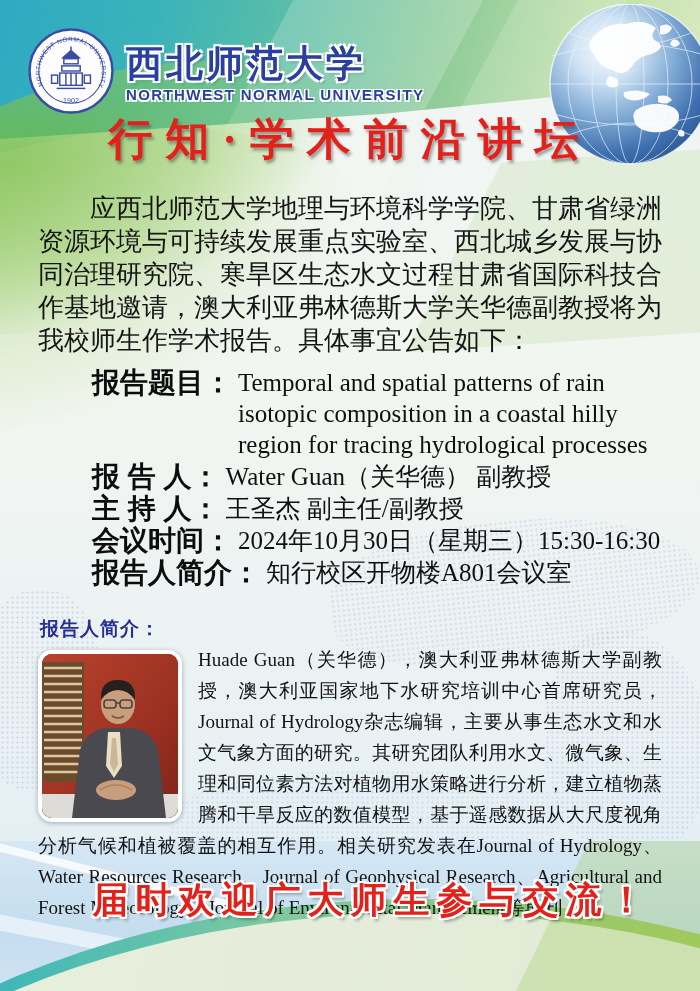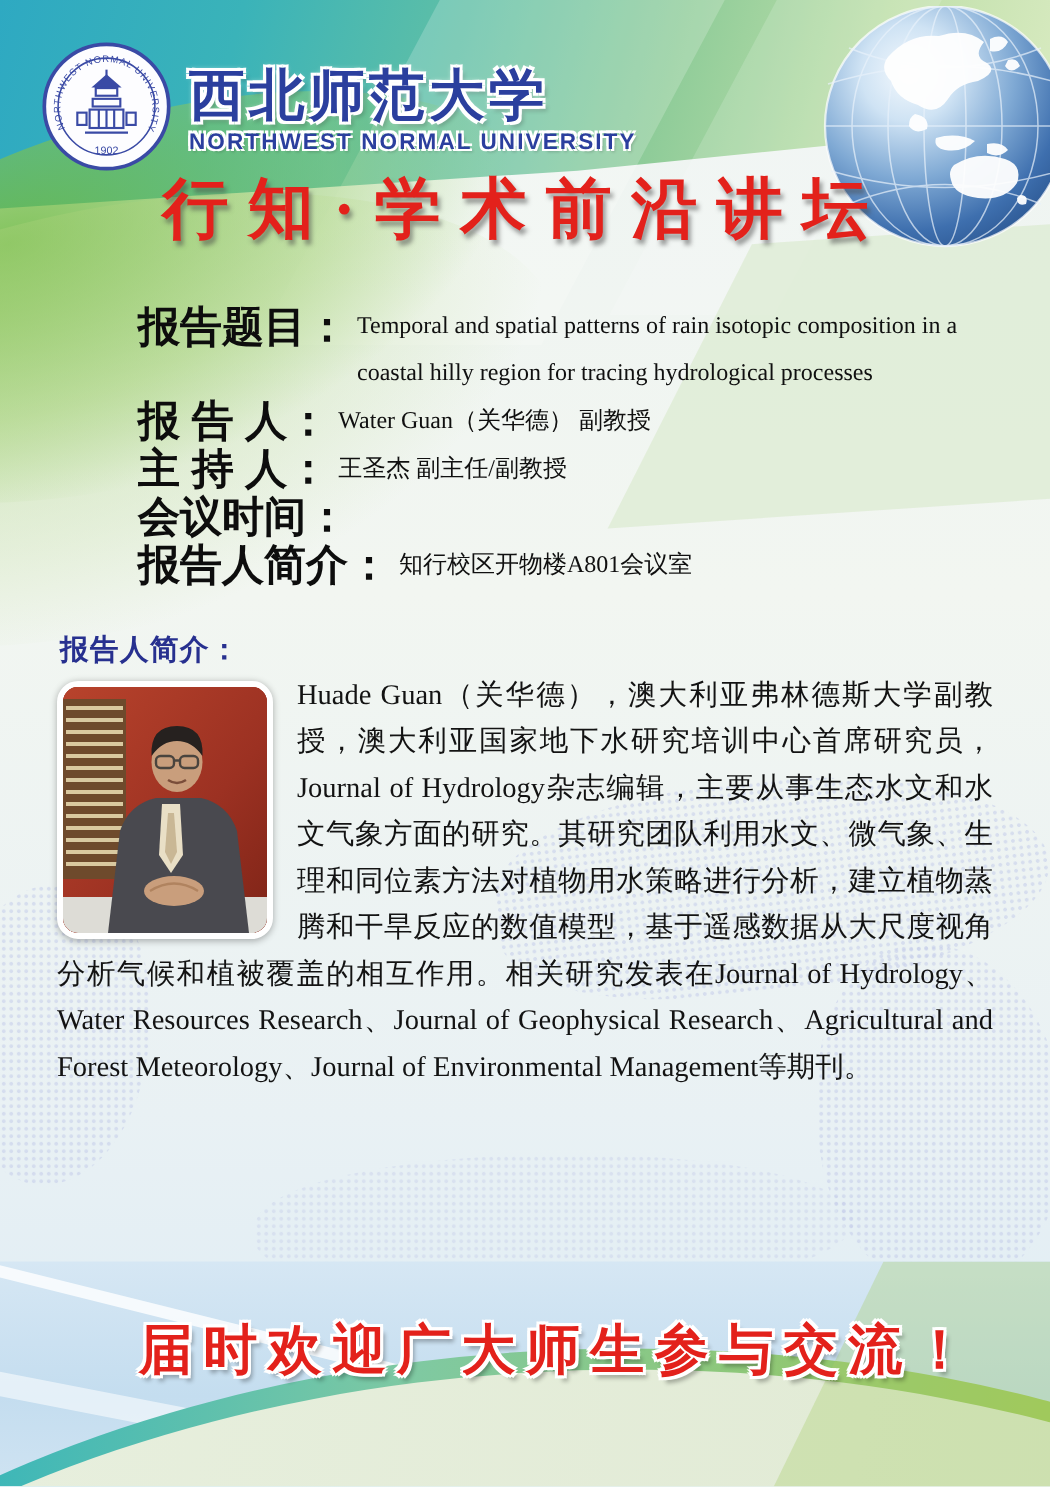--- a/index.html
+++ b/index.html
@@ -51,21 +51,21 @@
   .dots.b4{left:170px;top:770px;width:400px;height:95px;border-radius:50% 45% 55% 40%;opacity:.4;}
 
   
   .content{position:relative;z-index:2;padding:192px 38px 0 38px;color:#141414;}
   .intro{margin:0;font-size:26px;line-height:33px;text-align:justify;text-indent:2em;color:#151515;}
 
   .details{margin:10px 0 0 54px;}
   .drow{display:flex;align-items:flex-start;margin-bottom:1px;}
   .dlabel{flex:0 0 120px;font-family:"Liberation Sans",sans-serif;font-weight:bold;
     font-size:28px;line-height:31px;color:#0d0d0d;white-space:pre;}
-  .dvalue{flex:1;font-size:16px;line-height:31px;color:#101010;padding-left:6px;}
+  .dvalue{flex:1;font-size:25px;line-height:31px;color:#101010;padding-left:6px;}
 
   .bio-heading{margin:28px 0 0 2px;font-family:"Liberation Sans",sans-serif;font-weight:bold;
     font-size:19px;color:#27308f;letter-spacing:1px;}
 
   .bio{margin-top:2px;font-size:19px;line-height:31px;text-align:justify;color:#131313;}
   .photo{float:left;width:136px;height:164px;margin:6px 16px 4px 0;border:4px solid #fff;
     border-radius:14px;overflow:hidden;box-shadow:0 1px 5px rgba(0,0,0,.3);background:#a33425;}
   .bio-text{text-indent:2em;}
 
   
@@ -170,36 +170,38 @@
 
   <div class="footer-decor">
     <div class="f-streak1"></div>
     <div class="f-streak2"></div>
     <div class="arc-rim"></div>
     <div class="arc-fill"></div>
     <div class="f-wedge"></div>
   </div>
 
   <div class="content">
+    <p class="intro">应西北师范大学地理与环境科学学院、甘肃省绿洲资源环境与可持续发展重点实验室、西北城乡发展与协同治理研究院、寒旱区生态水文过程甘肃省国际科技合作基地邀请，澳大利亚弗林德斯大学关华德副教授将为我校师生作学术报告。具体事宜公告如下：</p>
 
     <div class="details">
       <div class="drow">
         <span class="dlabel">报告题目：</span>
         <span class="dvalue">Temporal and spatial patterns of rain isotopic composition in a coastal hilly region for tracing hydrological processes</span>
       </div>
       <div class="drow">
         <span class="dlabel">报 告 人：</span>
         <span class="dvalue">Water Guan（关华德） 副教授</span>
       </div>
       <div class="drow">
         <span class="dlabel">主 持 人：</span>
         <span class="dvalue">王圣杰  副主任/副教授</span>
       </div>
       <div class="drow">
         <span class="dlabel">会议时间：</span>
+        <span class="dvalue">2024年10月30日（星期三）15:30-16:30</span>
       </div>
       <div class="drow">
         <span class="dlabel">报告人简介：</span>
         <span class="dvalue">知行校区开物楼A801会议室</span>
       </div>
     </div>
 
     <div class="bio-heading">报告人简介：</div>
 
     <div class="bio">

